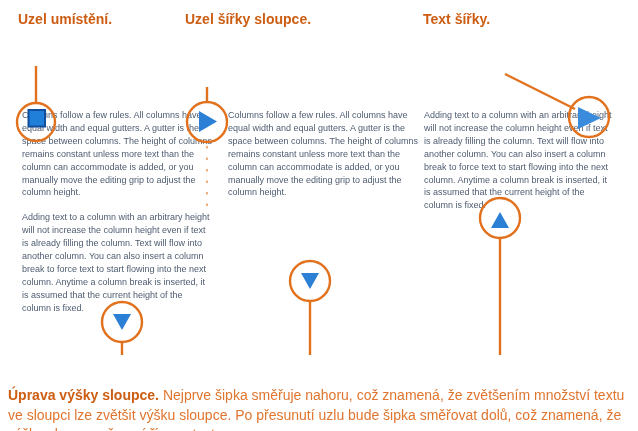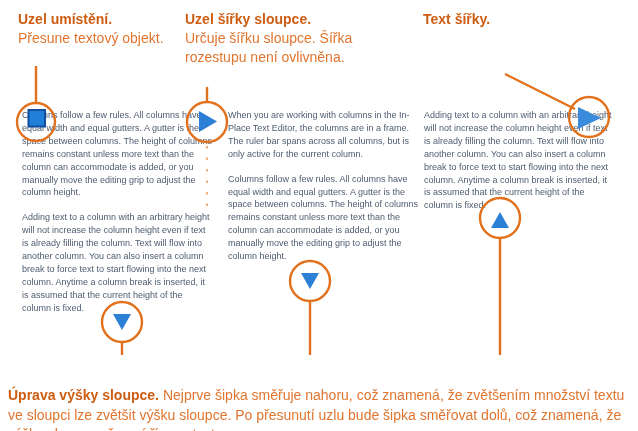--- a/index.html
+++ b/index.html
@@ -37,44 +37,41 @@
     pointer-events:none;
   }
 </style>
 </head>
 <body>
 
 <div id="canvas">
 
   <div class="callout" style="left:18px;top:10px;width:150px;">
     <div class="c-title">Uzel umístění.</div>
-    <div>Přesune textový objekt.</div>
   </div>
 
   <div class="callout callout2" style="left:185px;top:10px;">
     <div class="c-title">Uzel šířky sloupce.</div>
-    <div>Určuje šířku sloupce. Šířka rozestupu není ovlivněna.</div>
   </div>
 
   <div class="callout" style="left:423px;top:10px;width:160px;">
     <div class="c-title">Text šířky.</div>
   </div>
 
   <div class="callout" style="left:8px;top:353px;width:624px;line-height:19.5px;margin-top:33px;">
     <span class="c-title">Úprava výšky sloupce.</span>
     <span>Nejprve šipka směřuje nahoru, což znamená, že zvětšením množství textu ve sloupci lze zvětšit výšku sloupce. Po přesunutí uzlu bude šipka směřovat dolů, což znamená, že výška sloupce už není řízena textem.</span>
   </div>
 
   <div class="col" style="left:22px;top:109px;width:192px;">
     <p>Columns follow a few rules. All columns have equal width and equal gutters. A gutter is the space between columns. The height of columns remains constant unless more text than the column can accommodate is added, or you manually move the editing grip to adjust the column height.</p>
     <p>Adding text to a column with an arbitrary height will not increase the column height even if text is already filling the column. Text will flow into another column. You can also insert a column break to force text to start flowing into the next column. Anytime a column break is inserted, it is assumed that the current height of the column is fixed.</p>
   </div>
 
   <div class="col" style="left:228px;top:109px;width:192px;">
-    <p>When you are working with columns in the In-Place Text Editor, the columns are in a frame. The ruler bar spans across all columns, but is only active for the current column.</p>
     <p>Columns follow a few rules. All columns have equal width and equal gutters. A gutter is the space between columns. The height of columns remains constant unless more text than the column can accommodate is added, or you manually move the editing grip to adjust the column height.</p>
   </div>
 
   <div class="col" style="left:424px;top:109px;width:188px;">
     <p>Adding text to a column with an arbitrary height will not increase the column height even if text is already filling the column. Text will flow into another column. You can also insert a column break to force text to start flowing into the next column. Anytime a column break is inserted, it is assumed that the current height of the column is fixed.</p>
   </div>
 
   <svg id="overlay" viewBox="0 0 638 431">
     <g stroke="#e2711d" stroke-width="2.4" fill="none">
 

